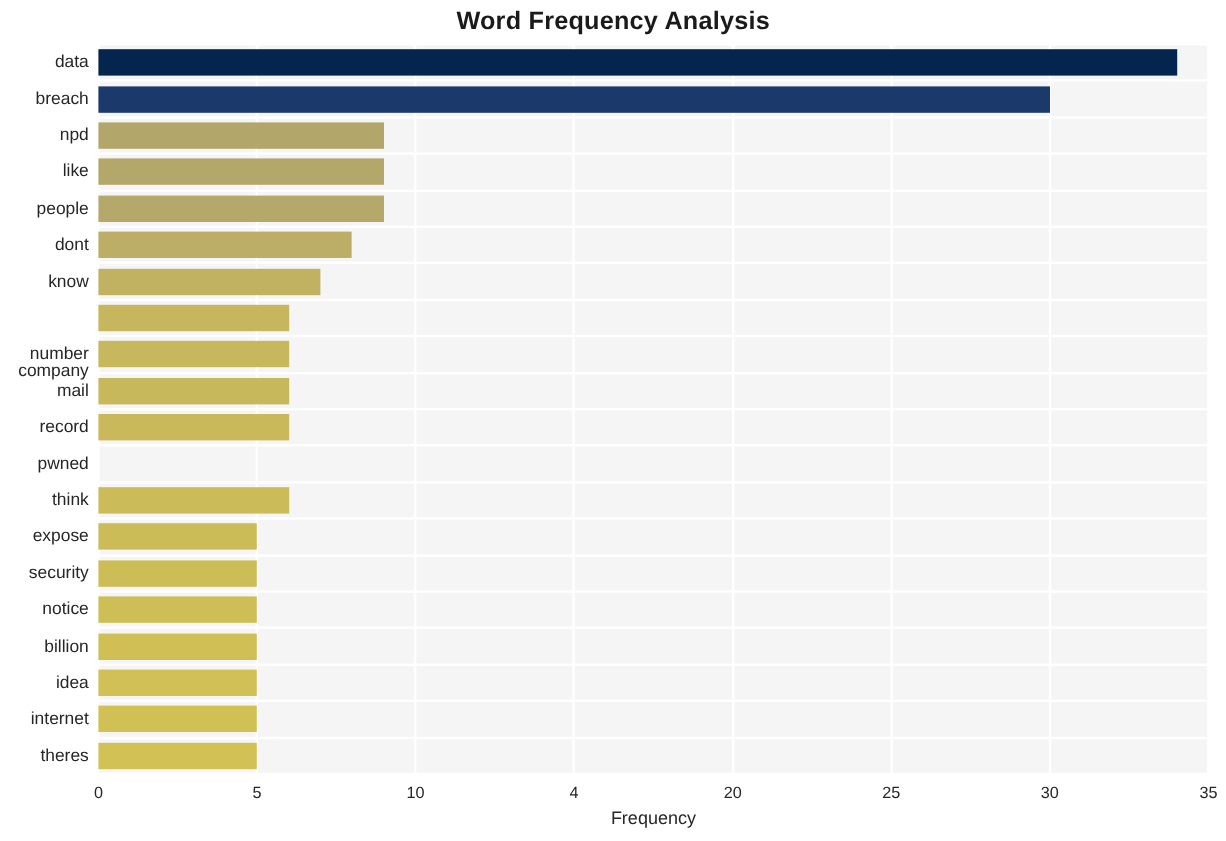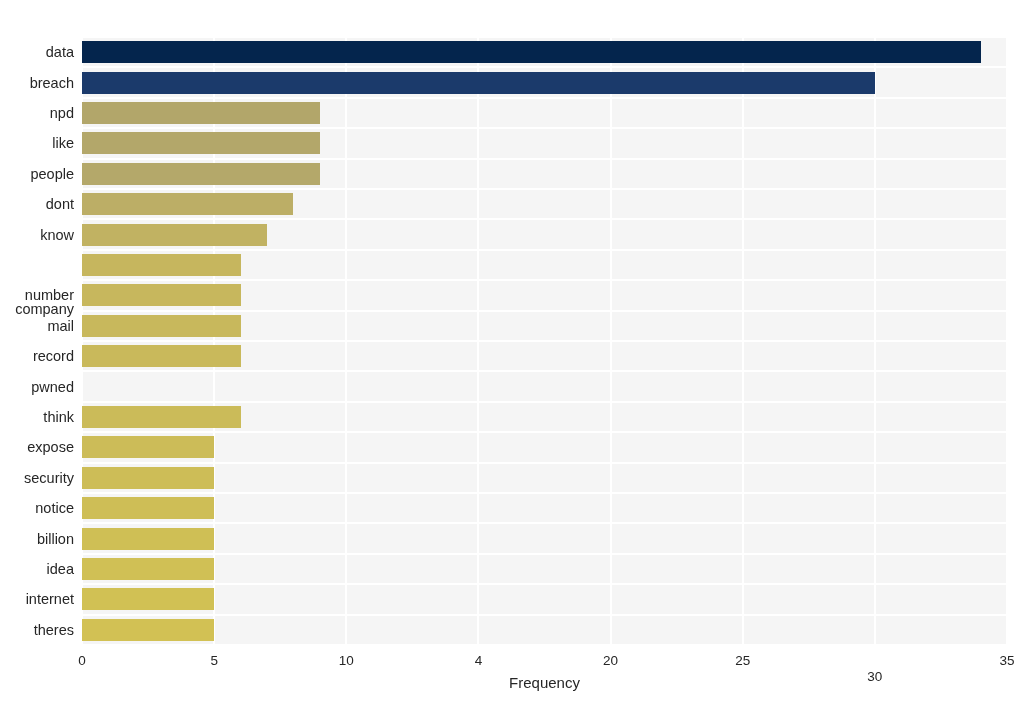--- a/index.html
+++ b/index.html
@@ -127,20 +127,21 @@
     text-align: center;
     font-size: 15px;
     color: #262626;
   }
 </style>
 </head>
 <body>
 
 <div id="figure">
 
+  <div id="chart-title">Word Frequency Analysis</div>
 
   <div id="plot-area">
     <div id="grid-v-layer">
         <div class="gridline-v" style="left: -1px;"></div>
         <div class="gridline-v" style="left: 131.143px;"></div>
         <div class="gridline-v" style="left: 263.286px;"></div>
         <div class="gridline-v" style="left: 395.429px;"></div>
         <div class="gridline-v" style="left: 527.571px;"></div>
         <div class="gridline-v" style="left: 659.714px;"></div>
         <div class="gridline-v" style="left: 791.857px;"></div>
@@ -256,19 +257,19 @@
       <div class="y-tick-label" style="top: 585.8px;">theres</div>
     </div>
 
   <div id="x-axis">
       <div class="x-tick-label" style="left: 0px;">0</div>
       <div class="x-tick-label" style="left: 132.143px;">5</div>
       <div class="x-tick-label" style="left: 264.286px;">10</div>
       <div class="x-tick-label" style="left: 396.429px;">4</div>
       <div class="x-tick-label" style="left: 528.571px;">20</div>
       <div class="x-tick-label" style="left: 660.714px;">25</div>
-      <div class="x-tick-label" style="left: 792.857px; margin-top: 16px;">30</div>
+      <div class="x-tick-label" style="left: 792.857px;">30</div>
       <div class="x-tick-label" style="left: 925px;">35</div>
     </div>
 
   <div id="x-axis-label">Frequency</div>
 
 </div>
 
 </body></html>

